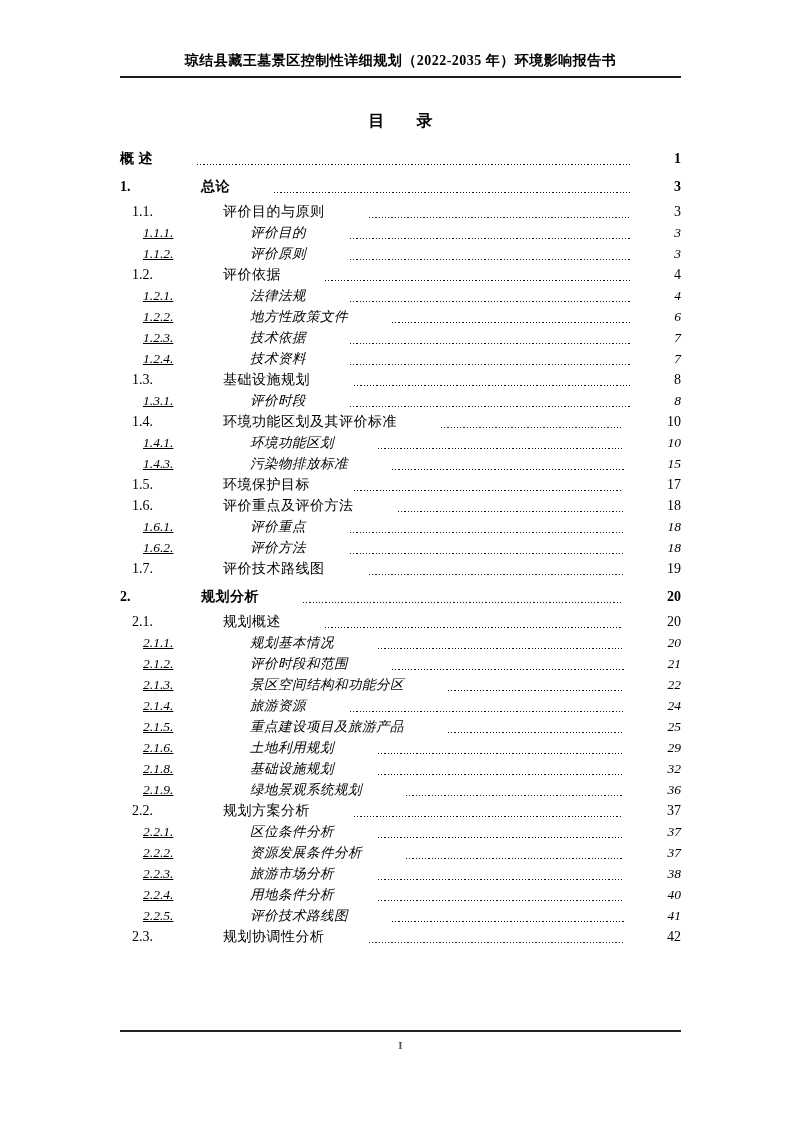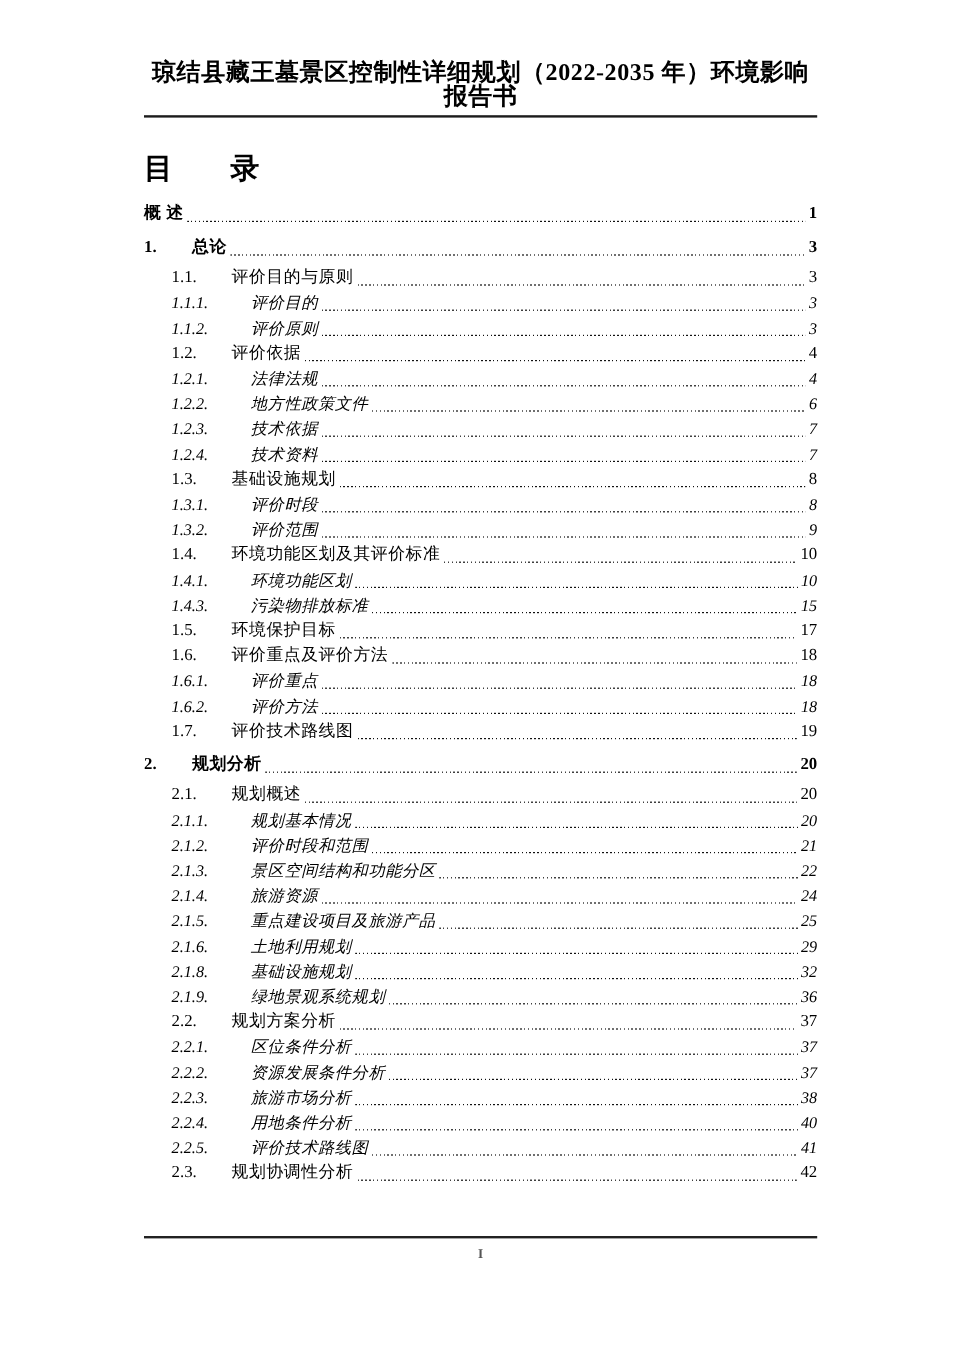--- a/index.html
+++ b/index.html
@@ -21,42 +21,44 @@
     margin-right: 119px;
   }
   
   .header {
     padding-top: 51px;
     padding-bottom: 5px;
     border-bottom: 2px solid #1c1c1c;
   }
   .header-title {
     text-align: center;
-    font-size: 20px;
+    font-size: 14px;
     font-weight: bold;
     letter-spacing: 0.5px;
     line-height: 20px;
   }
   
   .toc-title {
     margin-top: 29px;
-    font-size: 24px;
+    text-align: center;
+    font-size: 16px;
     font-weight: bold;
     line-height: 28px;
     white-space: pre;
   }
   
   .toc {
     margin-top: 13px;
   }
   .toc-row {
     display: flex;
     align-items: baseline;
     line-height: 21px;
     font-size: 14px;
+    gap: 41px;
   }
   .toc-num {
     flex: 0 0 auto;
     white-space: nowrap;
   }
   .toc-label {
     flex: 0 0 auto;
     white-space: nowrap;
     letter-spacing: 0.5px;
   }
@@ -70,28 +72,28 @@
     background-size: 100% 1.4px;
     background-repeat: no-repeat;
   }
   .toc-page {
     flex: 0 0 auto;
     white-space: nowrap;
   }
   .lvl0 { font-weight: bold; margin-top: 7px; margin-bottom: 4px; }
   .lvl1 { font-weight: bold; margin-top: 7px; margin-bottom: 4px; }
   .lvl1 .toc-num { width: 40px; }
-  .lvl2 { margin-left: 23px; font-family: Liberation Serif, serif; }
+  .lvl2 { margin-left: 12px; font-family: Liberation Serif, serif; }
   .lvl2 .toc-num { width: 50px; }
   .lvl3 {
     margin-left: 23px;
     font-style: italic;
     font-size: 13.5px;
   }
-  .lvl3 .toc-num { width: 66px; }
+  .lvl3 .toc-num { width: 66px; text-decoration: underline; }
   
   .footer {
     position: absolute;
     top: 1030px;
     left: 120px;
     right: 119px;
     border-top: 2px solid #222222;
     text-align: center;
     padding-top: 3px;
   }
@@ -180,26 +182,20 @@
     <span class="toc-label">基础设施规划</span>
     <span class="toc-leader"></span>
     <span class="toc-page">8</span>
   </div>
         <div class="toc-row lvl3">
     <span class="toc-num">1.3.1.</span>
     <span class="toc-label">评价时段</span>
     <span class="toc-leader"></span>
     <span class="toc-page">8</span>
   </div>
-        <div class="toc-row lvl3">
-    <span class="toc-num">1.3.2.</span>
-    <span class="toc-label">评价范围</span>
-    <span class="toc-leader"></span>
-    <span class="toc-page">9</span>
-  </div>
         <div class="toc-row lvl2">
     <span class="toc-num">1.4.</span>
     <span class="toc-label">环境功能区划及其评价标准</span>
     <span class="toc-leader"></span>
     <span class="toc-page">10</span>
   </div>
         <div class="toc-row lvl3">
     <span class="toc-num">1.4.1.</span>
     <span class="toc-label">环境功能区划</span>
     <span class="toc-leader"></span>

